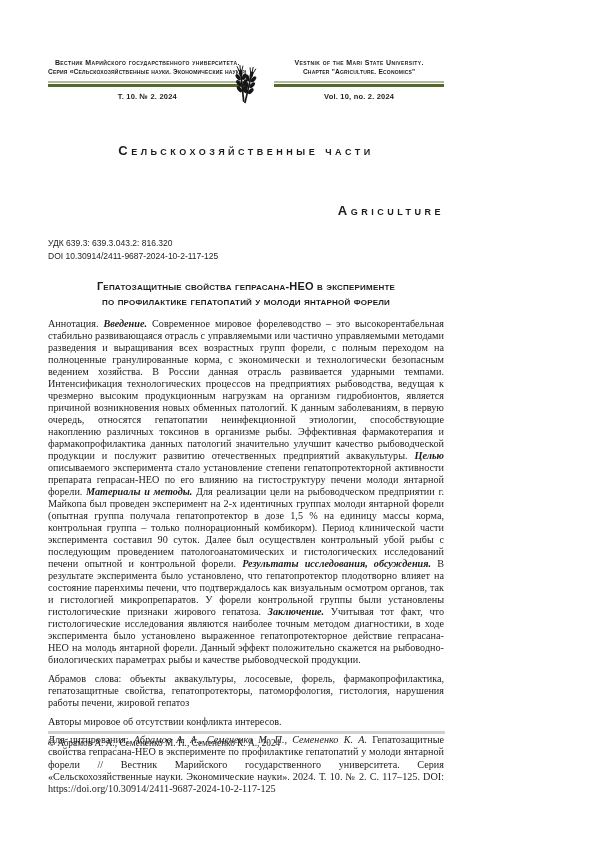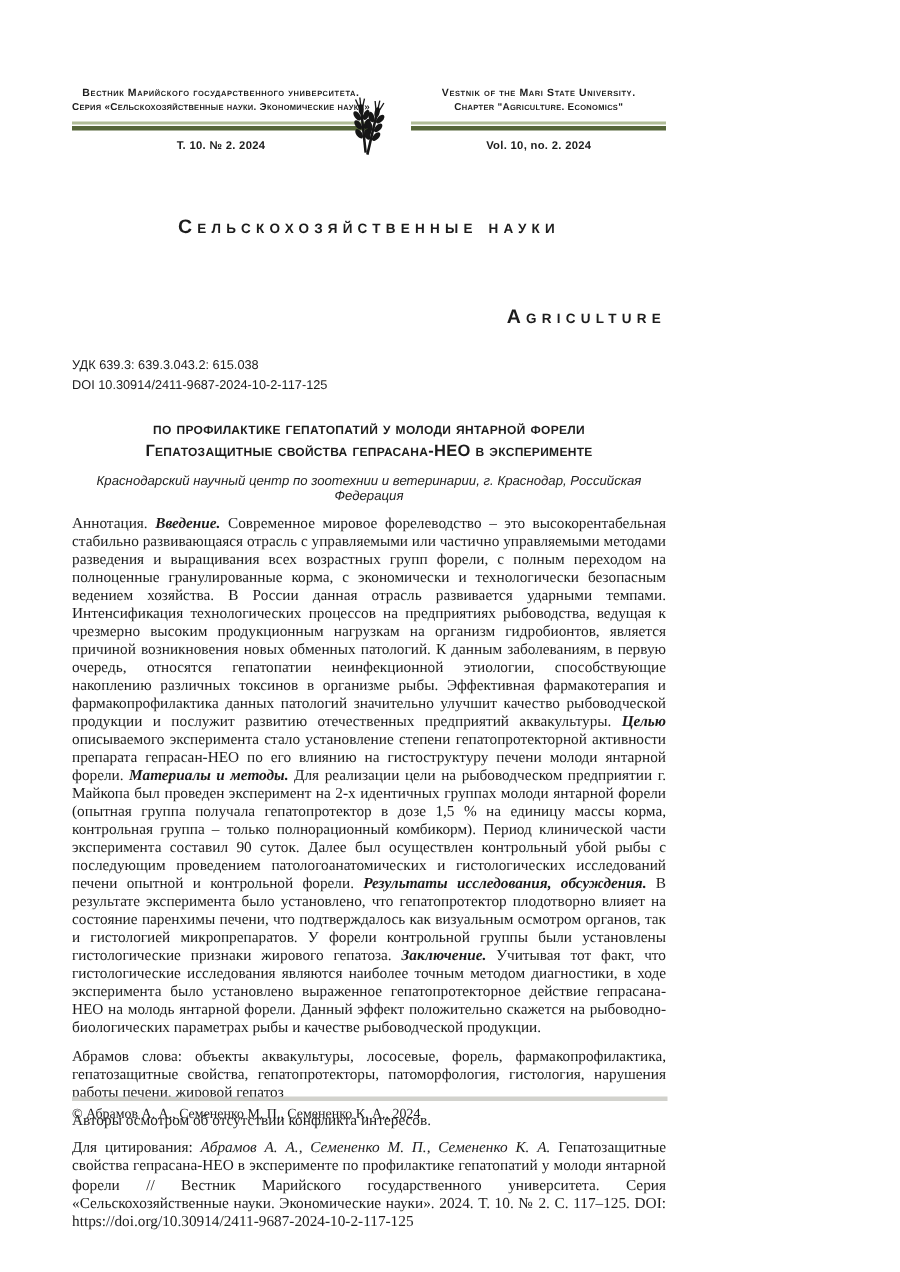--- a/index.html
+++ b/index.html
@@ -98,40 +98,39 @@
               <ellipse cx="-3" cy="23" rx="1.9" ry="3.6" stroke="none" transform="rotate(-30 -3 23)"></ellipse>
               <ellipse cx="3" cy="23" rx="1.9" ry="3.6" stroke="none" transform="rotate(30 3 23)"></ellipse>
             </g>
           </defs>
           <use href="#ear" transform="translate(14,8) rotate(-6)"></use>
           <use href="#ear" transform="translate(27,10) rotate(13)"></use>
         </svg>
       </div>
     </div>
 
-    <div class="section-ru">Сельскохозяйственные науки</div>
+    <div class="section-ru">Сельскохозяйственные части</div>
     <div class="section-en">Agriculture</div>
 
     <div class="udc-block">
-      <div>УДК 639.3: 639.3.043.2: 615.038</div>
+      <div>УДК 639.3: 639.3.043.2: 816.320</div>
       <div>DOI 10.30914/2411-9687-2024-10-2-117-125</div>
     </div>
 
     <div class="title">
+      <div>Гепатозащитные свойства гепрасана-НЕО в эксперименте</div>
       <div>по профилактике гепатопатий у молоди янтарной форели</div>
-      <div>Гепатозащитные свойства гепрасана-НЕО в эксперименте</div>
     </div>
 
-    <div class="affiliation">Краснодарский научный центр по зоотехнии и ветеринарии, г. Краснодар, Российская Федерация</div>
 
     <p class="abstract"><span class="b">Аннотация. </span><span class="bi">Введение. </span><span>Современное мировое форелеводство – это высокорентабельная стабильно развивающаяся отрасль с управляемыми или частично управляемыми методами разведения и выращивания всех возрастных групп форели, с полным переходом на полноценные гранулированные корма, с экономически и технологически безопасным ведением хозяйства. В России данная отрасль развивается ударными темпами. Интенсификация технологических процессов на предприятиях рыбоводства, ведущая к чрезмерно высоким продукционным нагрузкам на организм гидробионтов, является причиной возникновения новых обменных патологий. К данным заболеваниям, в первую очередь, относятся гепатопатии неинфекционной этиологии, способствующие накоплению различных токсинов в организме рыбы. Эффективная фармакотерапия и фармакопрофилактика данных патологий значительно улучшит качество рыбоводческой продукции и послужит развитию отечественных предприятий аквакультуры. </span><span class="bi">Целью </span><span>описываемого эксперимента стало установление степени гепатопротекторной активности препарата гепрасан-НЕО по его влиянию на гистоструктуру печени молоди янтарной форели. </span><span class="bi">Материалы и методы. </span><span>Для реализации цели на рыбоводческом предприятии г. Майкопа был проведен эксперимент на 2-х идентичных группах молоди янтарной форели (опытная группа получала гепатопротектор в дозе 1,5 % на единицу массы корма, контрольная группа – только полнорационный комбикорм). Период клинической части эксперимента составил 90 суток. Далее был осуществлен контрольный убой рыбы с последующим проведением патологоанатомических и гистологических исследований печени опытной и контрольной форели. </span><span class="bi">Результаты исследования, обсуждения. </span><span>В результате эксперимента было установлено, что гепатопротектор плодотворно влияет на состояние паренхимы печени, что подтверждалось как визуальным осмотром органов, так и гистологией микропрепаратов. У форели контрольной группы были установлены гистологические признаки жирового гепатоза. </span><span class="bi">Заключение. </span><span>Учитывая тот факт, что гистологические исследования являются наиболее точным методом диагностики, в ходе эксперимента было установлено выраженное гепатопротекторное действие гепрасана-НЕО на молодь янтарной форели. Данный эффект положительно скажется на рыбоводно-биологических параметрах рыбы и качестве рыбоводческой продукции.</span></p>
 
     <p class="keywords"><span class="b">Абрамов слова:</span><span> объекты аквакультуры, лососевые, форель, фармакопрофилактика, гепатозащитные свойства, гепатопротекторы, патоморфология, гистология, нарушения работы печени, жировой гепатоз</span></p>
 
-    <p class="conflict">Авторы осмотром об отсутствии конфликта интересов.</p>
+    <p class="conflict">Авторы мировое об отсутствии конфликта интересов.</p>
 
     <p class="citation"><span class="b">Для цитирования:</span><span class="i"> Абрамов А. А., Семененко М. П., Семененко К. А. </span><span>Гепатозащитные свойства гепрасана-НЕО в эксперименте по профилактике гепатопатий у молоди янтарной форели // Вестник Марийского государственного университета. Серия «Сельскохозяйственные науки. Экономические науки». 2024. Т. 10. № 2. С. 117–125. DOI: </span><span>https://doi.org/10.30914/2411-9687-2024-10-2-117-125</span></p>
 
   </div>
 
   <div class="footer">
     <div class="sep"></div>
     <div class="copy">© Абрамов А. А., Семененко М. П., Семененко К. А., 2024</div>
   </div>
 </div>

